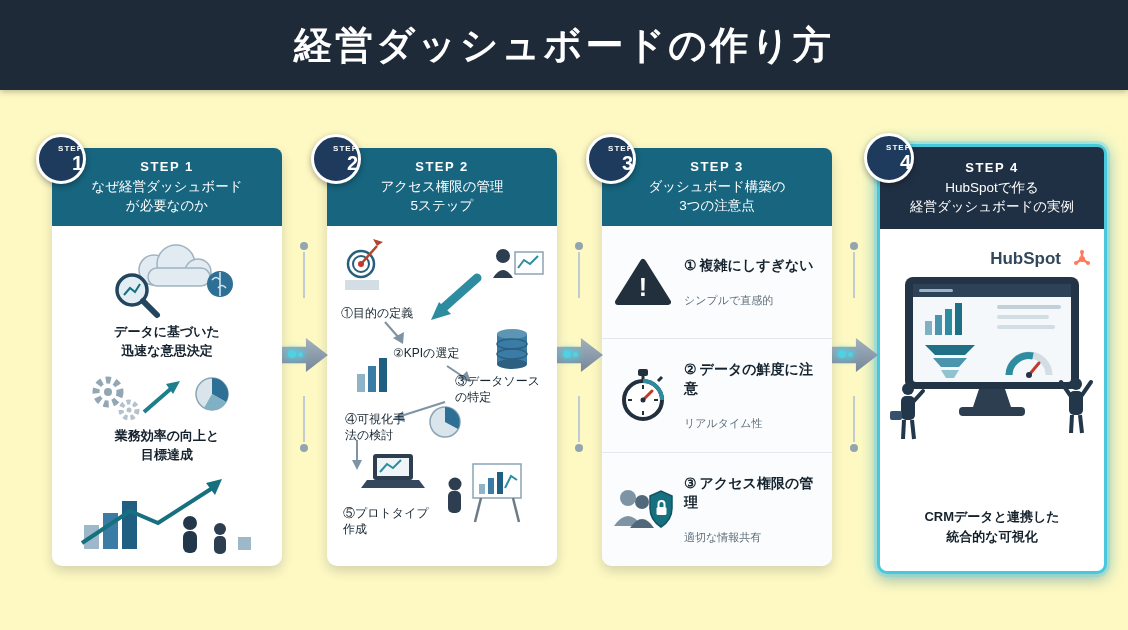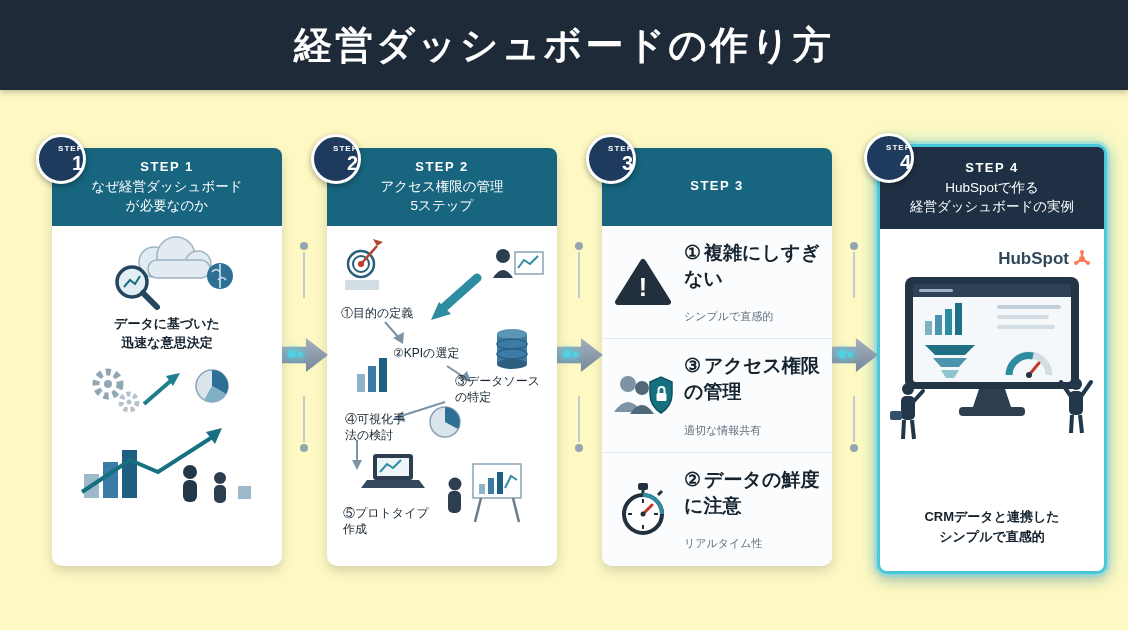--- a/index.html
+++ b/index.html
@@ -29,46 +29,46 @@
   .badge { position:absolute; left:-16px; top:-14px; width:50px; height:50px; border-radius:50%;
            background:#1e3a5c; border:3px solid #fff; box-shadow:0 2px 6px rgba(0,0,0,.35);
            color:#fff; display:flex; flex-direction:column; align-items:flex-end; justify-content:center; z-index:5; }
   .badge-word { font-size:8px; font-weight:bold; letter-spacing:1px; }
   .badge-num  { font-size:20px; font-weight:bold; line-height:1.05; }
 
   .card-body { position:relative; height:calc(100% - 78px); border-radius:0 0 10px 10px; overflow:hidden; }
   .card4 .card-body { height:calc(100% - 82px); }
 
   
-  .body1 { display:flex; flex-direction:column; align-items:center; padding:6px 8px 0; }
+  .body1 { display:flex; flex-direction:column; align-items:center; padding:14px 8px 0; }
   .point { font-size:13px; font-weight:bold; color:#14212c; text-align:center;
            line-height:1.45; white-space:pre-line; margin:3px 0; }
 
   
   .flow-art { position:absolute; left:0; top:0; width:100%; height:100%; }
   .flow-label { position:absolute; font-size:12px; font-weight:normal; color:#152430;
                 white-space:pre-line; line-height:1.3; }
   .f1 { left:14px;  top:80px; }
   .f2 { left:66px;  top:120px; }
   .f3 { left:128px; top:148px; }
   .f4 { left:18px;  top:186px; }
   .f5 { left:16px;  top:280px; }
 
   
   .body3 { background:#fbfcfd; }
   .caution-row { display:flex; align-items:center; gap:10px; padding:10px 8px 10px 10px;
                  height:113.3px; border-bottom:1px solid #e2e8ec; }
   .caution-row:last-child { border-bottom:none; }
   .caution-icon { flex:0 0 62px; display:flex; justify-content:center; }
-  .caution-title { font-size:19px; font-weight:bold; color:#16242f; line-height:1.35; }
+  .caution-title { font-size:14px; font-weight:bold; color:#16242f; line-height:1.35; }
   .caution-num { margin-right:3px; }
   .caution-sub { font-size:11px; color:#5d6d79; margin-top:18px; }
 
   
-  .hubspot-logo { position:absolute; top:20px; right:12px; display:flex; align-items:flex-start; gap:3px;
+  .hubspot-logo { position:absolute; top:20px; right:12px; display:flex; align-items:flex-start; gap:11px;
                   font-size:17px; font-weight:bold; color:#33475b; }
   .monitor { position:absolute; top:44px; left:50%; transform:translateX(-50%); }
   .person-left  { position:absolute; left:10px; top:152px; }
   .person-right { position:absolute; right:8px; top:146px; }
   .caption { position:absolute; left:0; right:0; bottom:24px; text-align:center; font-size:13px;
              font-weight:bold; color:#14212c; white-space:pre-line; line-height:1.55; }
 
   
   .gap-arrow { position:absolute; top:338px; width:46px; height:34px;
                background:linear-gradient(180deg,#a4b1bd,#76879a);
@@ -122,20 +122,22 @@
         <circle cx="26" cy="28" r="12" fill="none" stroke="#93a6b3" stroke-width="7" stroke-dasharray="5 4"></circle>
         <circle cx="26" cy="28" r="4" fill="#93a6b3"></circle>
         <circle cx="47" cy="46" r="8" fill="none" stroke="#b4c2cc" stroke-width="5" stroke-dasharray="4 3"></circle>
         <circle cx="47" cy="46" r="2.5" fill="#b4c2cc"></circle>
         <polyline points="62,48 92,22" stroke="#1d7f8c" stroke-width="4" fill="none"></polyline>
         <polygon points="98,17 84,20 91,30" fill="#1d7f8c"></polygon>
         <circle cx="130" cy="30" r="16" fill="#d9e5eb" stroke="#8aa4b5" stroke-width="1.5"></circle>
         <path d="M130 30 L130 14 A16 16 0 0 1 144 38 Z" fill="#2e6f95"></path>
         <path d="M130 30 L144 38 A16 16 0 0 1 122 44 Z" fill="#7fb0c4"></path>
       </svg>
+      <div class="point">業務効率の向上と
+目標達成</div>
       <svg width="190" height="90" viewBox="0 0 190 90">
         <rect x="12" y="58" width="15" height="24" fill="#9db9c9"></rect>
         <rect x="31" y="46" width="15" height="36" fill="#3a7ca5"></rect>
         <rect x="50" y="34" width="15" height="48" fill="#1f5f82"></rect>
         <polyline points="10,76 58,44 86,56 142,20" stroke="#17707f" stroke-width="4" fill="none"></polyline>
         <polygon points="150,12 134,16 143,28" fill="#17707f"></polygon>
         <circle cx="118" cy="56" r="7" fill="#22384a"></circle>
           <rect x="111" y="64" width="14" height="22" rx="6" fill="#22384a"></rect>
         <circle cx="148" cy="62" r="6" fill="#2c3e50"></circle>
           <rect x="142" y="69" width="12" height="18" rx="5" fill="#2c3e50"></rect>
@@ -220,51 +222,35 @@
     </div>
   </div>
 
   <div class="step-card card3">
     <div class="badge">
       <span class="badge-word">STEP</span>
       <span class="badge-num">3</span>
     </div>
     <div class="card-header">
       <div class="step-label">STEP 3</div>
+      <div class="step-title">ダッシュボード構築の
+3つの注意点</div>
     </div>
     <div class="card-body body3">
 
       <div class="caution-row">
         <div class="caution-icon">
           <svg width="56" height="50" viewBox="0 0 56 50">
             <polygon points="28,5 53,45 3,45" fill="#222f3d" stroke="#222f3d" stroke-width="6" stroke-linejoin="round"></polygon>
             <text x="28" y="39" text-anchor="middle" font-size="25" font-weight="bold" fill="#ffffff">!</text>
           </svg>
         </div>
         <div class="caution-text">
           <div class="caution-title"><span class="caution-num">①</span><span>複雑にしすぎない</span></div>
           <div class="caution-sub">シンプルで直感的</div>
-        </div>
-      </div>
-
-      <div class="caution-row">
-        <div class="caution-icon">
-          <svg width="62" height="54" viewBox="0 0 62 54">
-            <circle cx="16" cy="16" r="8" fill="#7e93a3"></circle>
-            <path d="M2 44 Q16 24 30 44 Z" fill="#7e93a3"></path>
-            <circle cx="30" cy="20" r="7" fill="#51677a"></circle>
-            <path d="M18 46 Q30 28 42 46 Z" fill="#51677a"></path>
-            <path d="M38 14 L49 9 L60 14 V26 Q60 38 49 45 Q38 38 38 26 Z" fill="#17707f" stroke="#0e5562" stroke-width="1.5"></path>
-            <path d="M46.5 25 v-3 a3 3 0 0 1 6 0 v3" fill="none" stroke="#fff" stroke-width="2"></path>
-            <rect x="44.5" y="25" width="10" height="8" rx="1.5" fill="#fff"></rect>
-          </svg>
-        </div>
-        <div class="caution-text">
-          <div class="caution-title"><span class="caution-num">③</span><span>アクセス権限の管理</span></div>
-          <div class="caution-sub">適切な情報共有</div>
         </div>
       </div>
 
       <div class="caution-row">
         <div class="caution-icon">
           <svg width="54" height="56" viewBox="0 0 54 56">
             <rect x="22" y="2" width="10" height="7" rx="2" fill="#222f3d"></rect>
             <line x1="27" y1="9" x2="27" y2="14" stroke="#222f3d" stroke-width="3"></line>
             <line x1="42" y1="14" x2="46" y2="10" stroke="#222f3d" stroke-width="3"></line>
             <circle cx="27" cy="33" r="19" fill="#fff" stroke="#222f3d" stroke-width="4"></circle>
@@ -273,20 +259,38 @@
             <line x1="27" y1="44" x2="27" y2="48" stroke="#222f3d" stroke-width="2"></line>
             <line x1="12" y1="33" x2="16" y2="33" stroke="#222f3d" stroke-width="2"></line>
             <line x1="38" y1="33" x2="42" y2="33" stroke="#222f3d" stroke-width="2"></line>
             <line x1="27" y1="33" x2="36" y2="24" stroke="#c0392b" stroke-width="3" stroke-linecap="round"></line>
             <circle cx="27" cy="33" r="2.5" fill="#222f3d"></circle>
           </svg>
         </div>
         <div class="caution-text">
           <div class="caution-title"><span class="caution-num">②</span><span>データの鮮度に注意</span></div>
           <div class="caution-sub">リアルタイム性</div>
+        </div>
+      </div>
+
+      <div class="caution-row">
+        <div class="caution-icon">
+          <svg width="62" height="54" viewBox="0 0 62 54">
+            <circle cx="16" cy="16" r="8" fill="#7e93a3"></circle>
+            <path d="M2 44 Q16 24 30 44 Z" fill="#7e93a3"></path>
+            <circle cx="30" cy="20" r="7" fill="#51677a"></circle>
+            <path d="M18 46 Q30 28 42 46 Z" fill="#51677a"></path>
+            <path d="M38 14 L49 9 L60 14 V26 Q60 38 49 45 Q38 38 38 26 Z" fill="#17707f" stroke="#0e5562" stroke-width="1.5"></path>
+            <path d="M46.5 25 v-3 a3 3 0 0 1 6 0 v3" fill="none" stroke="#fff" stroke-width="2"></path>
+            <rect x="44.5" y="25" width="10" height="8" rx="1.5" fill="#fff"></rect>
+          </svg>
+        </div>
+        <div class="caution-text">
+          <div class="caution-title"><span class="caution-num">③</span><span>アクセス権限の管理</span></div>
+          <div class="caution-sub">適切な情報共有</div>
         </div>
       </div>
 
     </div>
   </div>
 
   <div class="step-card card4">
     <div class="badge">
       <span class="badge-word">STEP</span>
       <span class="badge-num">4</span>
@@ -347,21 +351,21 @@
       <svg class="person-right" width="40" height="64" viewBox="0 0 40 64">
         <circle cx="20" cy="9" r="6" fill="#22384a"></circle>
         <rect x="13" y="16" width="14" height="24" rx="5" fill="#22384a"></rect>
         <line x1="14" y1="20" x2="5" y2="7" stroke="#22384a" stroke-width="4" stroke-linecap="round"></line>
         <line x1="26" y1="20" x2="35" y2="7" stroke="#22384a" stroke-width="4" stroke-linecap="round"></line>
         <line x1="16" y1="40" x2="15" y2="58" stroke="#22384a" stroke-width="4"></line>
         <line x1="24" y1="40" x2="26" y2="58" stroke="#22384a" stroke-width="4"></line>
       </svg>
 
       <div class="caption">CRMデータと連携した
-シンプルで直感的</div>
+統合的な可視化</div>
     </div>
   </div>
 
   <div class="cdot" style="left:300px; top:242px;"></div>
   <div class="circuit" style="left:303px; top:252px; height:46px;"></div>
   <div class="gap-arrow a1"></div>
   <div class="glow-dot gd-big" style="left:288px;"></div>
   <div class="glow-dot gd-small" style="left:298px;"></div>
   <div class="circuit" style="left:303px; top:396px; height:46px;"></div>
   <div class="cdot" style="left:300px; top:444px;"></div>

